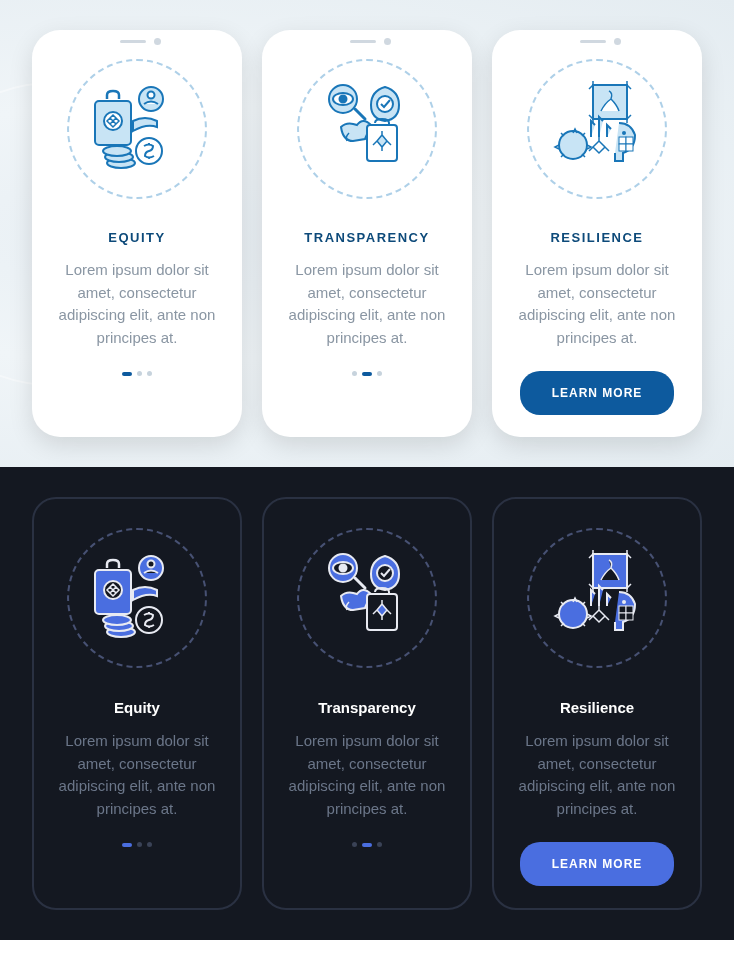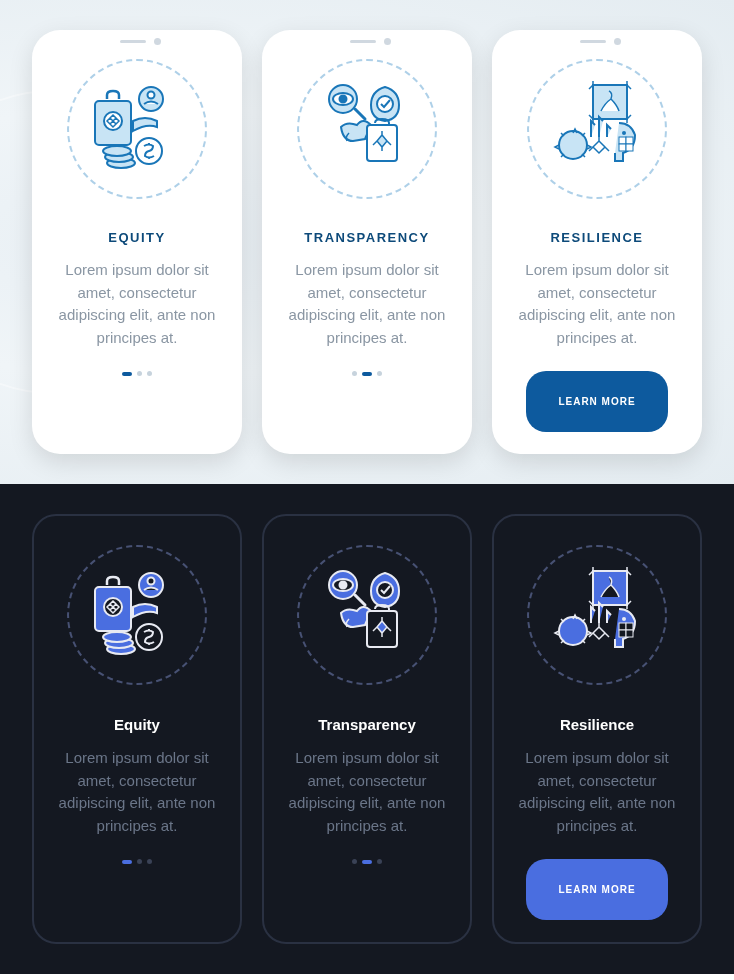--- a/index.html
+++ b/index.html
@@ -114,23 +114,23 @@
     
     .dots { display: flex; gap: 5px; align-items: center; }
     .dot { width: 5px; height: 5px; border-radius: 50%; }
     .phone-light .dot { background: #c7d3dd; }
     .phone-light .dot.active { width: 10px; height: 4px; border-radius: 3px; background: #0d5a9e; }
     .phone-dark .dot { background: #3a4256; }
     .phone-dark .dot.active { width: 10px; height: 4px; border-radius: 3px; background: #4a6ee0; }
     
     .btn-light, .btn-dark {
       border: none;
-      padding: 25px 32px;
+      padding: 15px 32px;
       border-radius: 20px;
-      font-size: 10px;
+      font-size: 12px;
       font-weight: 600;
       letter-spacing: 1px;
       color: #fff;
       cursor: pointer;
     }
     .btn-light { background: #0d5a9e; }
     .btn-dark { background: #4a6ee0; }
   </style>
 </head>
 <body>

